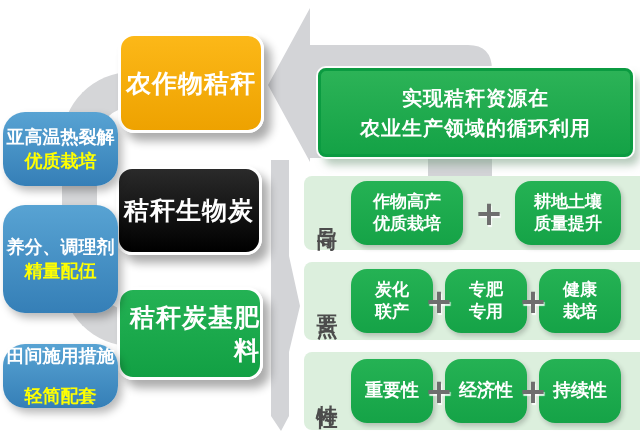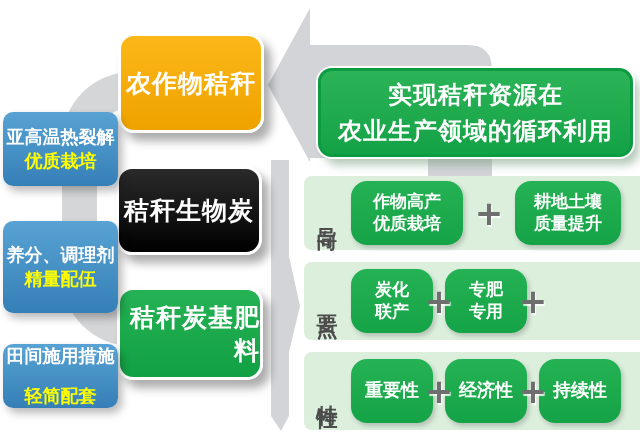--- a/index.html
+++ b/index.html
@@ -19,38 +19,38 @@
     position:absolute;display:flex;align-items:center;justify-content:center;
     color:#fff;font-weight:bold;font-size:25px;letter-spacing:1px;text-align:right;
     border:3px solid #fff;border-radius:16px;box-sizing:border-box;
     box-shadow:7px 8px 10px rgba(0,0,0,.33);z-index:2;
   }
   .box-straw{left:118px;top:33px;width:146px;height:100px;background:linear-gradient(180deg,#fcb818,#eea200);}
   .box-biochar{left:116px;top:166px;width:146px;height:89px;background:linear-gradient(180deg,#2a2a2a,#000000);}
   .box-fert{left:117px;top:287px;width:146px;height:93px;background:linear-gradient(180deg,#24b254,#12a044);}
   
   .box-blue{
-    position:absolute;left:3px;width:115px;border-radius:10px;z-index:2;box-sizing:border-box;
+    position:absolute;left:3px;width:115px;border-radius:22px;z-index:2;box-sizing:border-box;
     display:flex;flex-direction:column;align-items:center;justify-content:center;
     font-weight:bold;font-size:18px;line-height:1.35;color:#fff;text-align:center;
     background:linear-gradient(180deg,#58a3d3,#357fb7);
     box-shadow:4px 5px 8px rgba(0,0,0,.28);
   }
   .box-blue .l2{color:#ffff00;}
   .blue-1{top:112px;height:74px;}
-  .blue-2{top:221px;height:92px;}
+  .blue-2{top:205px;height:108px;}
   .blue-3{top:344px;height:64px;justify-content:space-between;}
   
   .goal-box{
     position:absolute;left:318px;top:68px;width:315px;height:89px;box-sizing:border-box;z-index:2;
     background:linear-gradient(180deg,#2cb357,#14a246);
-    border:3px solid #0b9b41;border-radius:14px;
+    border:3px solid #0b9b41;border-radius:8px;
     box-shadow:0 0 0 2px rgba(255,255,255,.95),6px 8px 9px rgba(110,150,120,.5);
     display:flex;flex-direction:column;align-items:center;justify-content:center;
-    color:#fff;font-weight:bold;font-size:24px;line-height:1.5;text-align:center;letter-spacing:1px;
+    color:#fff;font-weight:bold;font-size:20px;line-height:1.5;text-align:center;letter-spacing:1px;
   }
   
   .rowstrip{
     position:absolute;left:304px;right:-8px;background:#dcefdd;border-radius:8px;z-index:1;
     display:flex;align-items:center;padding-left:13px;box-sizing:border-box;
   }
   .row-1{top:176px;height:74px;}
   .row-2{top:262px;height:78px;}
   .row-3{top:352px;height:78px;}
   .rowlabel{
@@ -131,20 +131,24 @@
     <div class="gbox w82">
       <span>炭化</span>
       <span>联产</span>
     </div>
     <div class="plus plus-overlap">+</div>
     <div class="gbox w82">
       <span>专肥</span>
       <span>专用</span>
     </div>
     <div class="plus plus-overlap">+</div>
+    <div class="gbox w82">
+      <span>健康</span>
+      <span>栽培</span>
+    </div>
   </div>
 
   <div class="rowstrip row-3">
     <div class="rowlabel">特性</div>
     <div class="gbox w82 single">
       <span>重要性</span>
     </div>
     <div class="plus plus-overlap">+</div>
     <div class="gbox w82 single">
       <span>经济性</span>

